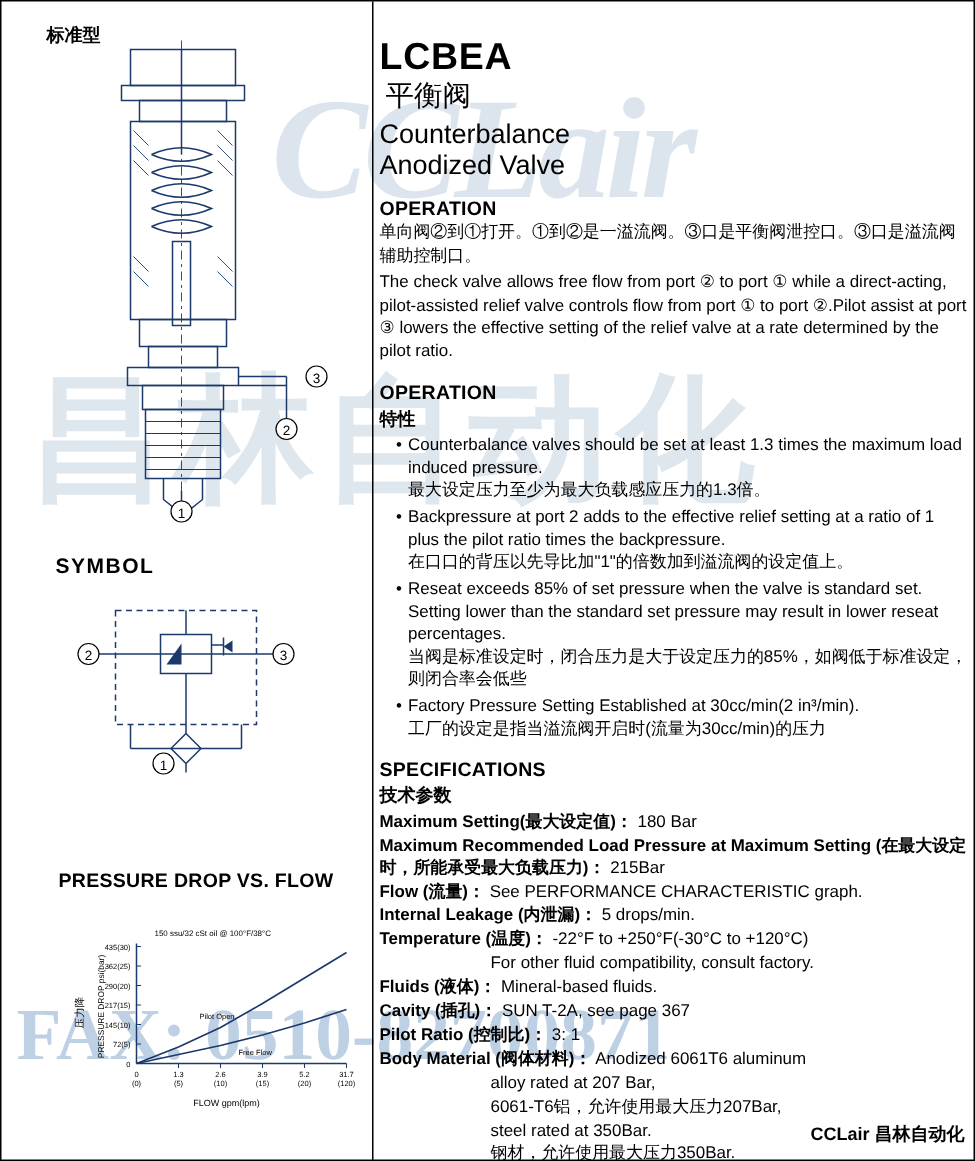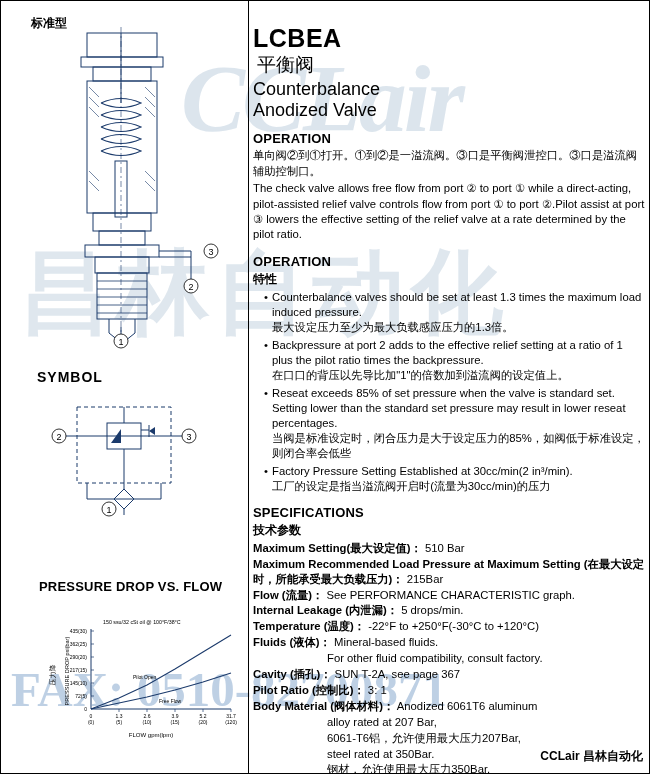--- a/index.html
+++ b/index.html
@@ -433,45 +433,45 @@
         <span>Factory Pressure Setting Established at 30cc/min(2 in³/min).</span>
         <span class="feat-cn">工厂的设定是指当溢流阀开启时(流量为30cc/min)的压力</span>
       </li>
     </ul>
 
     <div class="sect-h">SPECIFICATIONS</div>
     <div class="sect-h-cn">技术参数</div>
 
     <div class="spec-line">
       <b>Maximum Setting(最大设定值)：</b>
-      <span>510 Bar</span>
+      <span>180 Bar</span>
     </div>
     <div class="spec-line">
       <b>Maximum Recommended Load Pressure at Maximum Setting (在最大设定时，所能承受最大负载压力)：</b>
       <span>215Bar</span>
     </div>
     <div class="spec-line">
       <b>Flow (流量)：</b>
       <span>See PERFORMANCE CHARACTERISTIC graph.</span>
     </div>
     <div class="spec-line">
       <b>Internal Leakage (内泄漏)：</b>
       <span>5 drops/min.</span>
     </div>
     <div class="spec-line">
       <b>Temperature (温度)：</b>
       <span>-22°F to +250°F(-30°C to +120°C)</span>
     </div>
+    <div class="spec-line spec-ind">
+      <span>For other fluid compatibility, consult factory.</span>
+    </div>
     <div class="spec-line">
       <b>Fluids (液体)：</b>
       <span>Mineral-based fluids.</span>
     </div>
-    <div class="spec-line spec-ind">
-      <span>For other fluid compatibility, consult factory.</span>
-    </div>
     <div class="spec-line">
       <b>Cavity (插孔)：</b>
       <span>SUN T-2A, see page 367</span>
     </div>
     <div class="spec-line">
       <b>Pilot Ratio (控制比)：</b>
       <span>3: 1</span>
     </div>
     <div class="spec-line">
       <b>Body Material (阀体材料)：</b>

